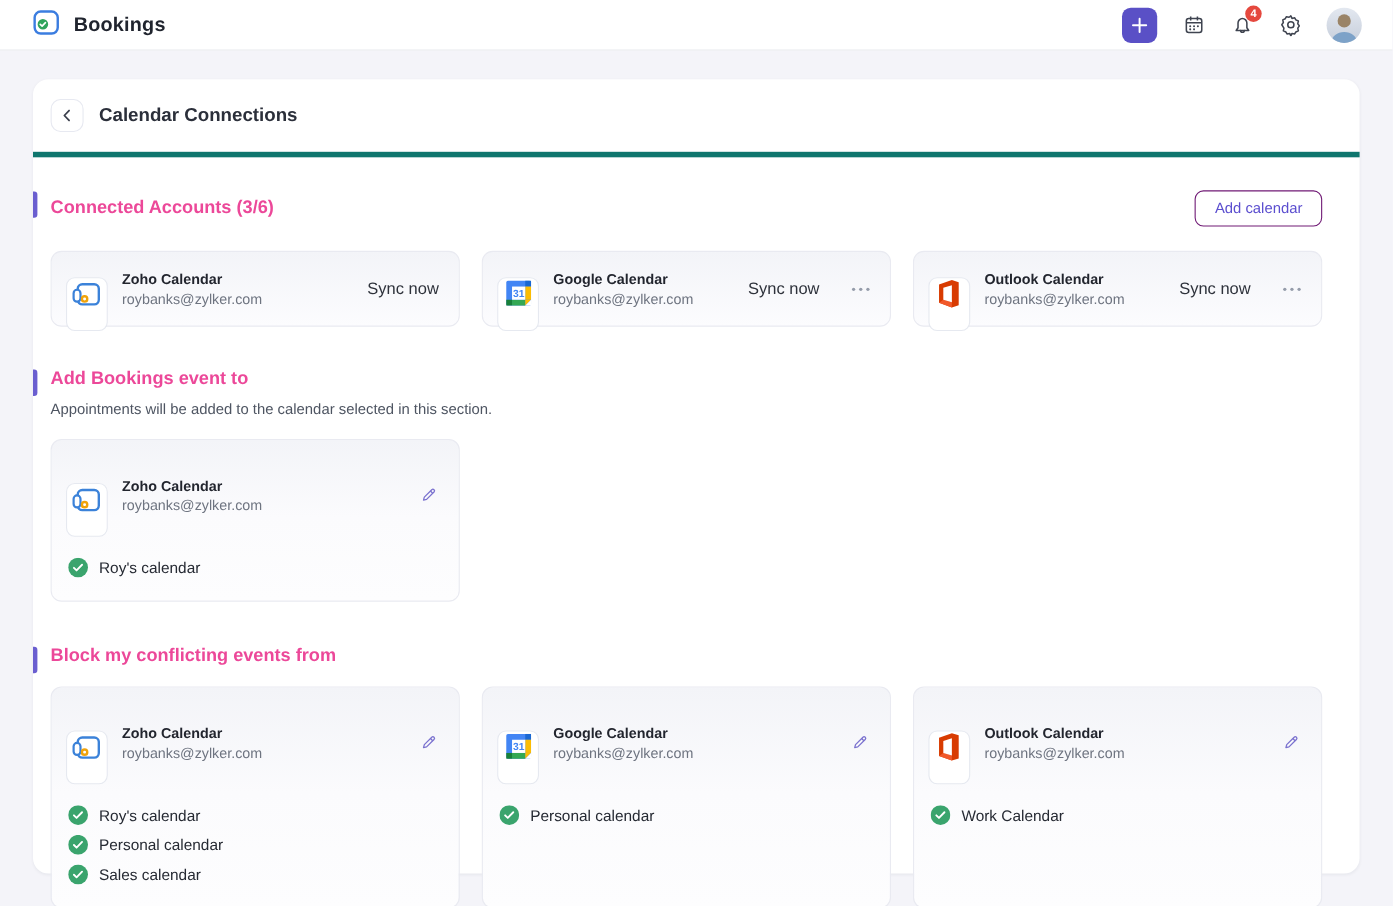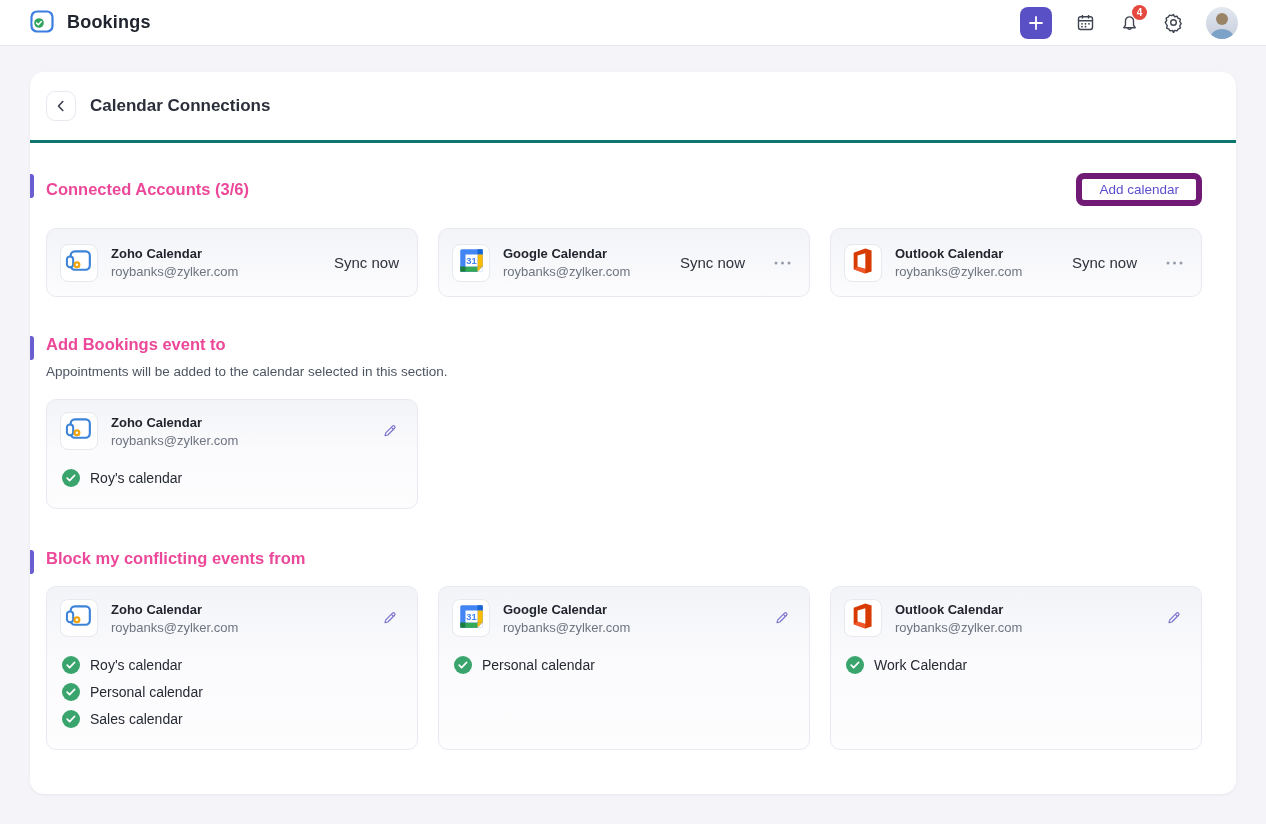--- a/index.html
+++ b/index.html
@@ -21,48 +21,48 @@
     background:#e5483e; color:#fff; font-size:10px; font-weight:700; line-height:15px;
     text-align:center; padding:0 3px; }
   .avatar { width:32px; height:32px; border-radius:50%; overflow:hidden;
     background:linear-gradient(180deg,#e3e8f0,#c6cedb); cursor:pointer;
     display:flex; align-items:flex-end; justify-content:center; }
 
   
   .panel { position:absolute; left:30px; top:72px; width:1206px; height:722px;
     background:#fff; border-radius:14px; box-shadow:0 1px 3px rgba(25,28,50,.06); }
   .panel-header { height:71px; display:flex; align-items:center; padding:0 16px;
-    border-bottom:3px solid #0f766e; }
+    border-bottom:5px solid #0f766e; }
   .back-btn { width:30px; height:30px; border:1px solid #e7e9f1; border-radius:9px;
     background:#fff; display:flex; align-items:center; justify-content:center;
     cursor:pointer; color:#3a3f4c; }
   .page-title { margin-left:14px; font-size:17px; font-weight:700; color:#2b2f3a; }
 
   .content { padding:0 34px 0 16px; }
 
   .section-head { position:relative; display:flex; align-items:center; }
   .section-head::before { content:""; position:absolute; left:-16px; top:1px;
     width:4px; height:24px; background:#6a5ed0; border-radius:0 3px 3px 0; }
   .section-title { font-size:16.5px; font-weight:700; color:#ec4899; }
   .section-desc { margin-top:10px; font-size:13.5px; color:#4e5562; }
 
   .row1-head { margin-top:30px; }
   .add-btn { margin-left:auto; height:33px; padding:0 17px; border-radius:8px;
-    border:6px solid #701a75; background:#fff; color:#5b4ecf; font-size:13.5px;
+    border:1px solid #701a75; background:#fff; color:#5b4ecf; font-size:13.5px;
     font-weight:500; cursor:pointer; font-family:inherit; }
 
   .cards-grid { display:grid; grid-template-columns:repeat(3,1fr); gap:20px; }
   .mt-row1 { margin-top:22px; }
 
   
   .account-card { height:69px; display:flex; align-items:center; gap:13px;
     padding:0 18px 0 13px; border:1px solid #e9eaf1; border-radius:10px;
     background:linear-gradient(180deg,#f3f4f8 0%,#fcfcfe 100%); }
-  .icon-box { width:38px; height:38px; flex:none; background:#fff; border:1px solid #e6e9f0;
-    border-radius:8px; display:flex; align-items:center; justify-content:center; }
+  .icon-box { width:38px; height:49px; flex:none; background:#fff; border:1px solid #e6e9f0;
+    border-radius:8px; display:flex; align-items:flex-start; justify-content:center;margin-top:27px; }
   .acct-texts { display:flex; flex-direction:column; gap:3px; min-width:0; }
   .acct-name { font-size:13px; font-weight:700; color:#22252e; white-space:nowrap; }
   .acct-email { font-size:13px; color:#6e7480; white-space:nowrap; }
   .sync-link { margin-left:auto; font-size:15px; color:#2e323b; cursor:pointer; white-space:nowrap; }
   .menu-dots { margin-left:16px; cursor:pointer; display:flex; align-items:center; }
 
   
   .cal-card { border:1px solid #e9eaf1; border-radius:10px;
     background:linear-gradient(180deg,#f3f4f8 0%,#fbfbfd 48%,#fdfdfe 100%);
     display:flex; flex-direction:column; min-height:100px; }

